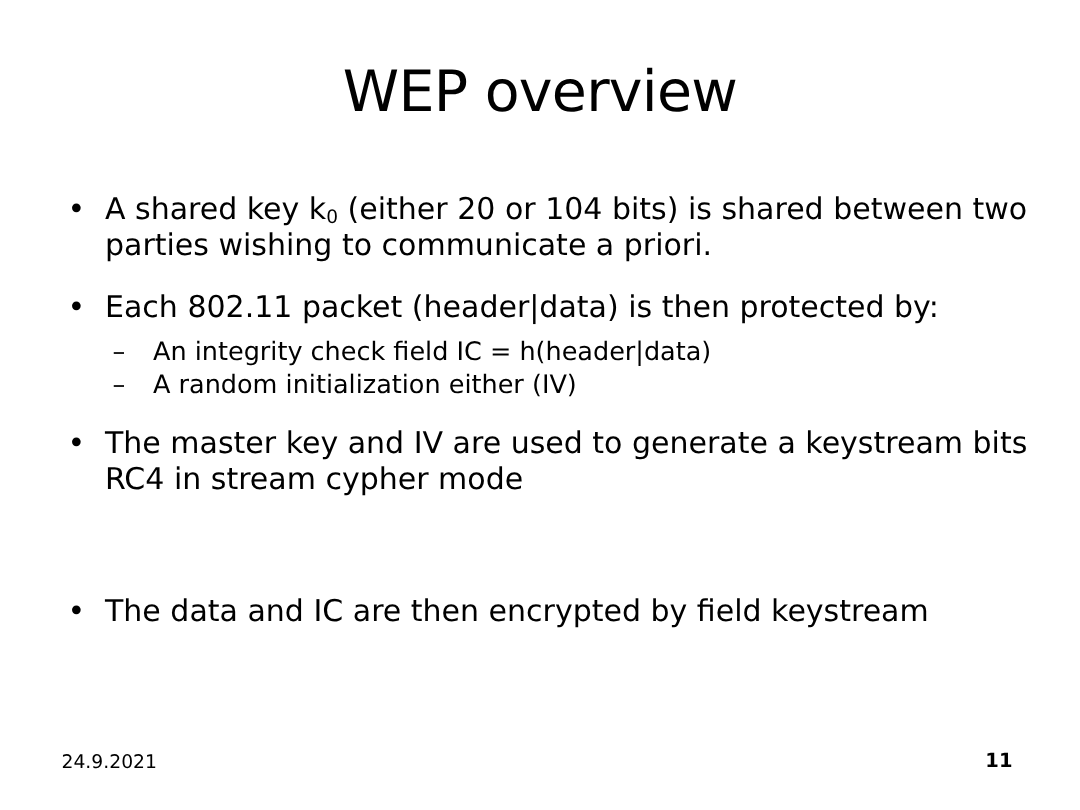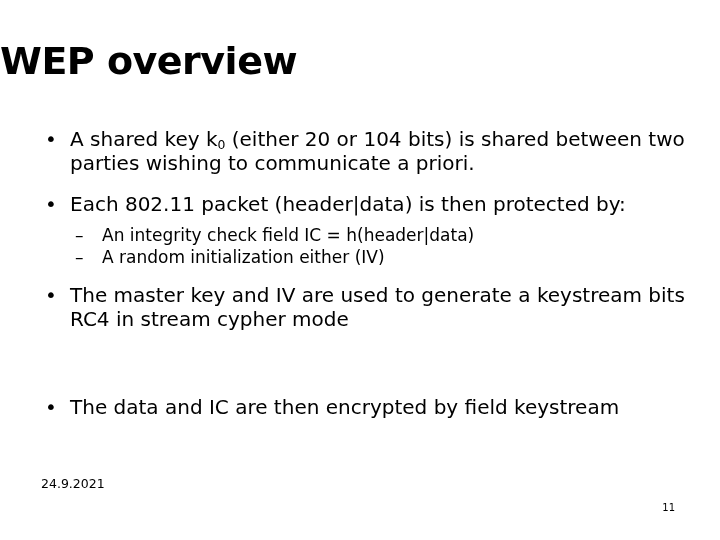--- a/index.html
+++ b/index.html
@@ -7,22 +7,22 @@
     width: 720px; height: 540px;
     background: #ffffff;
     color: #000000;
     font-family: "DejaVu Sans", "Liberation Sans", sans-serif;
     overflow: hidden;
   }
   .slide { position: relative; width: 720px; height: 540px; background: #ffffff; }
 
   .title {
     position: absolute; top: 42px; left: 0; width: 720px;
-    margin: 0; text-align: left;
-    font-size: 38px; font-weight: 700; line-height: 38px;
+    margin: 0; text-align: center;
+    font-size: 38px; font-weight: 400; line-height: 38px;
     letter-spacing: -0.5px;
     white-space: nowrap;
   }
 
   .bullet {
     position: absolute; left: 45px; width: 645px;
     display: flex; align-items: flex-start;
     font-size: 20px; line-height: 24px;
   }
   .bullet .marker { flex: 0 0 25px; }
@@ -48,26 +48,26 @@
     text-align: center;
     font-size: 21px; line-height: 26px;
     white-space: nowrap;
   }
   .f1 { top: 347px; }
   .f2 { top: 437px; }
 
   sub.s { font-size: 0.62em; line-height: 0; vertical-align: -0.22em; }
 
   .footer-date {
-    position: absolute; top: 476px; left: 41px;
+    position: absolute; top: 500px; left: 41px;
     font-size: 12.5px; line-height: 15px;
   }
   .footer-page {
     position: absolute; top: 500px; right: 45px;
-    font-size: 10px; line-height: 15px; text-align: right;
+    font-size: 13px; line-height: 15px; text-align: right; font-weight: bold;
   }
 </style>
 </head>
 <body>
 
 <div class="slide">
 
   <h1 class="title">WEP overview</h1>
 
   <div class="bullet b1">

